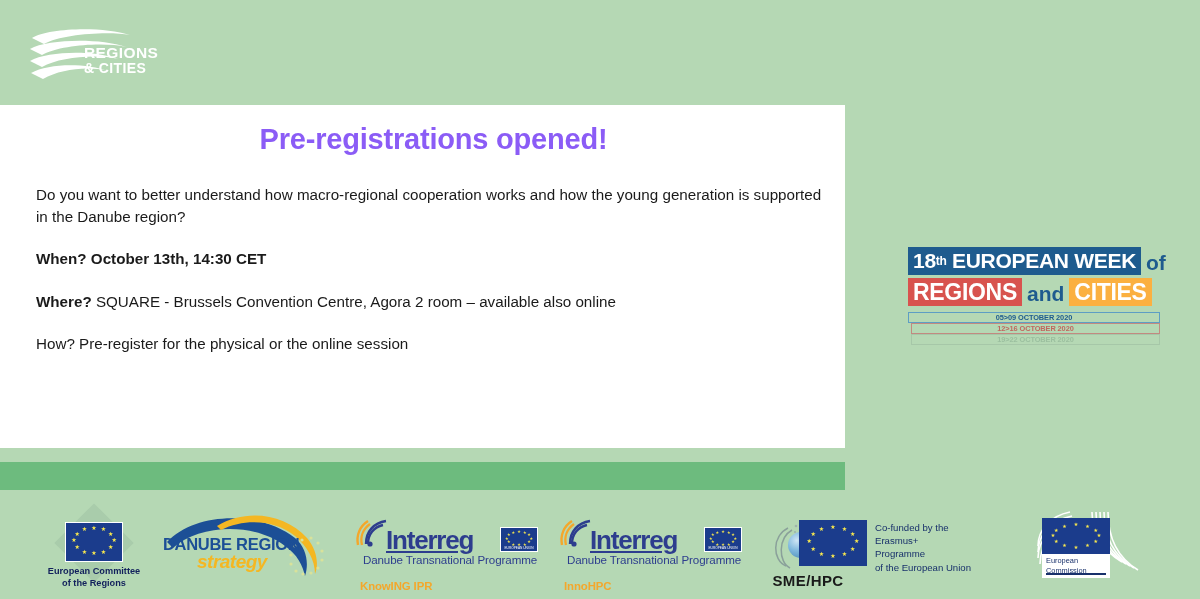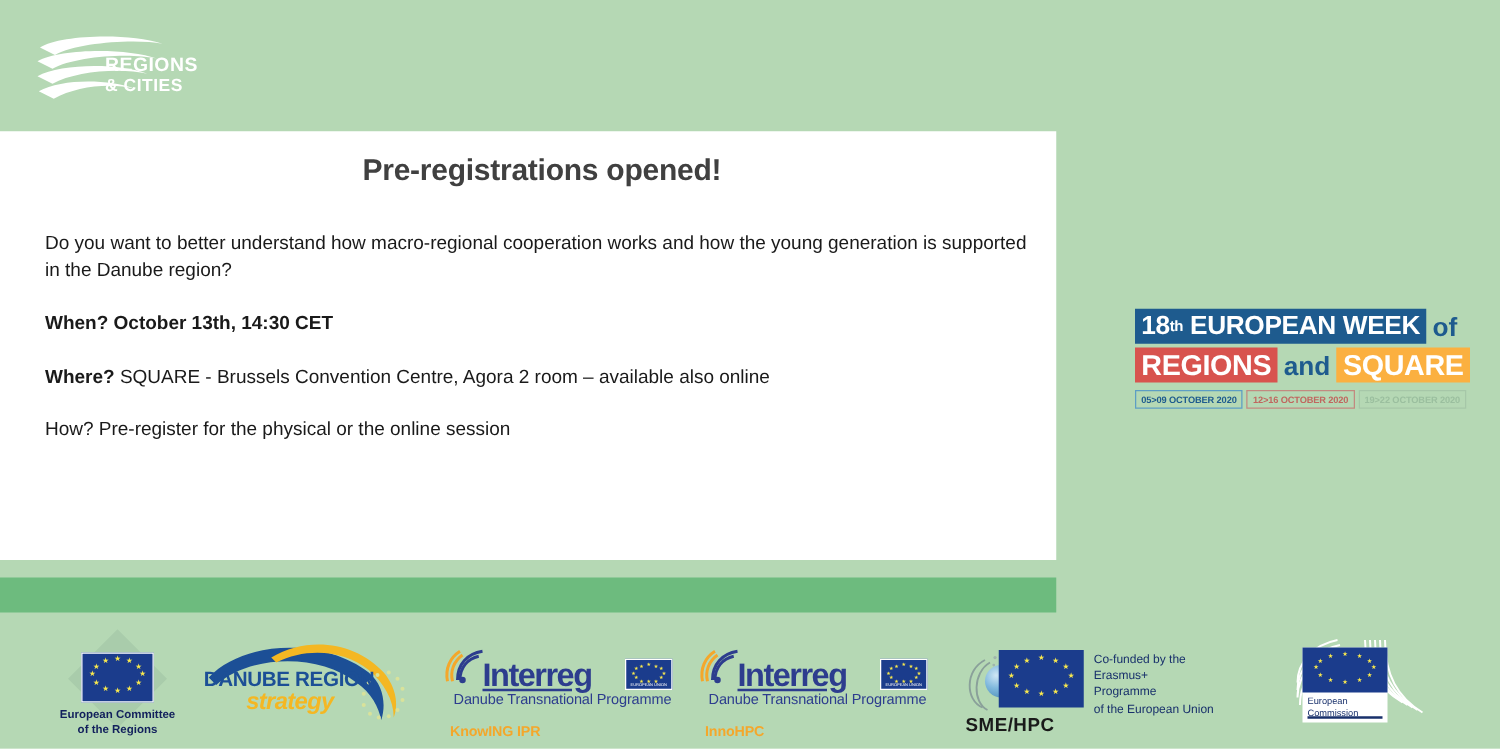--- a/index.html
+++ b/index.html
@@ -29,22 +29,22 @@
 
   
   #white-card {
     position: absolute; left: 0; top: 105px;
     width: 845px; height: 343px;
     background: #ffffff;
   }
   #card-title {
     position: absolute; left: 0; top: 18px; width: 845px;
     text-align: center;
-    color: #404040;
-    font-size: 24px; font-weight: bold;
+    color: #8b5cf6;
+    font-size: 29px; font-weight: bold;
     letter-spacing: -.2px;
     padding-left: 22px;
   }
   #card-body {
     position: absolute; left: 36px; top: 79px;
     width: 800px;
     color: #1a1a1a;
     font-size: 15.2px;
     line-height: 1.42;
   }
@@ -73,21 +73,21 @@
     font-weight: bold; letter-spacing: -.3px;
     white-space: nowrap;
   }
   #erw-badge .blue-blk { background: #1e5b8e; color: #ffffff; font-size: 21px; }
   #erw-badge .blue-blk sup { font-size: 12px; vertical-align: super; line-height: 0; }
   #erw-badge .of-txt { color: #1e5b8e; font-size: 21px; font-weight: bold; padding-left: 5px; }
   #erw-badge .red-blk { background: #d8534e; color: #ffffff; font-size: 23px; }
   #erw-badge .and-txt { color: #1e5b8e; font-size: 21px; font-weight: bold; padding: 0 5px; }
   #erw-badge .amber-blk { background: #fbb040; color: #ffffff; font-size: 23px; }
   #erw-badge .dates {
-    display: flex; margin-top: 6px; height: 31px;
+    display: flex; margin-top: 6px; height: 31px; flex-direction: column;
   }
   #erw-badge .date-box {
     display: flex; align-items: center; justify-content: center;
     height: 15px; padding: 0 4px;
     font-size: 7.4px; font-weight: bold; letter-spacing: -.1px;
     border: 1px solid transparent; white-space: nowrap;
   }
   #erw-badge .d1 { color: #1e5b8e; border-color: #5d9ec4; }
   #erw-badge .d2 { color: #c0675f; border-color: #c28a80; margin-left: 3px; }
   #erw-badge .d3 { color: #9bbf9f; border-color: #a6c7a8; margin-left: 3px; }
@@ -237,21 +237,21 @@
   <div id="green-bar"></div>
 
   <div id="erw-badge">
     <div class="line row1">
       <span class="blk blue-blk"><span>18</span><sup>th</sup>&nbsp;<span>EUROPEAN WEEK</span></span>
       <span class="of-txt">of</span>
     </div>
     <div class="line row2">
       <span class="blk red-blk">REGIONS</span>
       <span class="and-txt">and</span>
-      <span class="blk amber-blk">SQUARE</span>
+      <span class="blk amber-blk">CITIES</span>
     </div>
     <div class="dates">
       <span class="date-box d1">05&gt;09 OCTOBER 2020</span>
       <span class="date-box d2">12&gt;16 OCTOBER 2020</span>
       <span class="date-box d3">19&gt;22 OCTOBER 2020</span>
     </div>
   </div>
 
   <div id="footer-logos">
 

